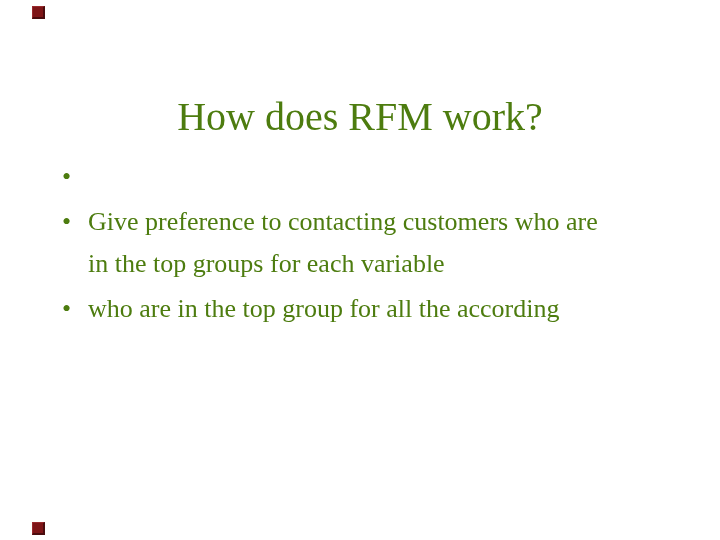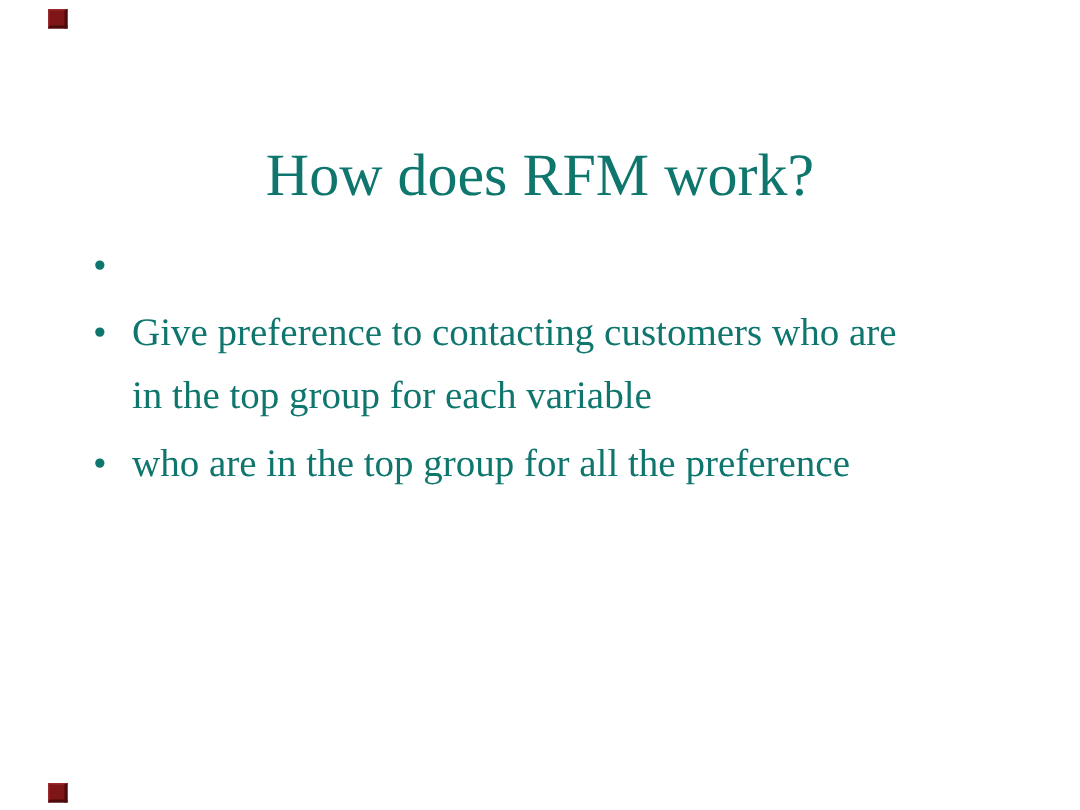--- a/index.html
+++ b/index.html
@@ -7,21 +7,21 @@
     padding: 0;
     background: #888;
   }
   .slide {
     position: relative;
     width: 720px;
     height: 540px;
     background: #ffffff;
     overflow: hidden;
     font-family: "Liberation Serif", serif;
-    color: #0f766e;
+    color: #4d7c0f;
   }
   .deco-square {
     position: absolute;
     width: 13px;
     height: 13px;
     background: #7E1517;
     border-right: 2px solid #4a0c0e;
     border-bottom: 2px solid #4a0c0e;
     border-top: 1px solid #9a2a2d;
     border-left: 1px solid #9a2a2d;
@@ -80,28 +80,28 @@
     <div class="bullet-item">
       <span class="bullet-marker">•</span>
       <div class="bullet-text">
       </div>
     </div>
 
     <div class="bullet-item">
       <span class="bullet-marker">•</span>
       <div class="bullet-text">
         <span class="bullet-line">Give preference to contacting customers who are</span>
-        <span class="bullet-line">in the top group for each variable</span>
+        <span class="bullet-line">in the top groups for each variable</span>
       </div>
     </div>
 
     <div class="bullet-item">
       <span class="bullet-marker">•</span>
       <div class="bullet-text">
-        <span class="bullet-line">who are in the top group for all the preference</span>
+        <span class="bullet-line">who are in the top group for all the according</span>
       </div>
     </div>
 
   </div>
 
   <div class="deco-square deco-bottom"></div>
 
 </div>
 
 </body></html>

